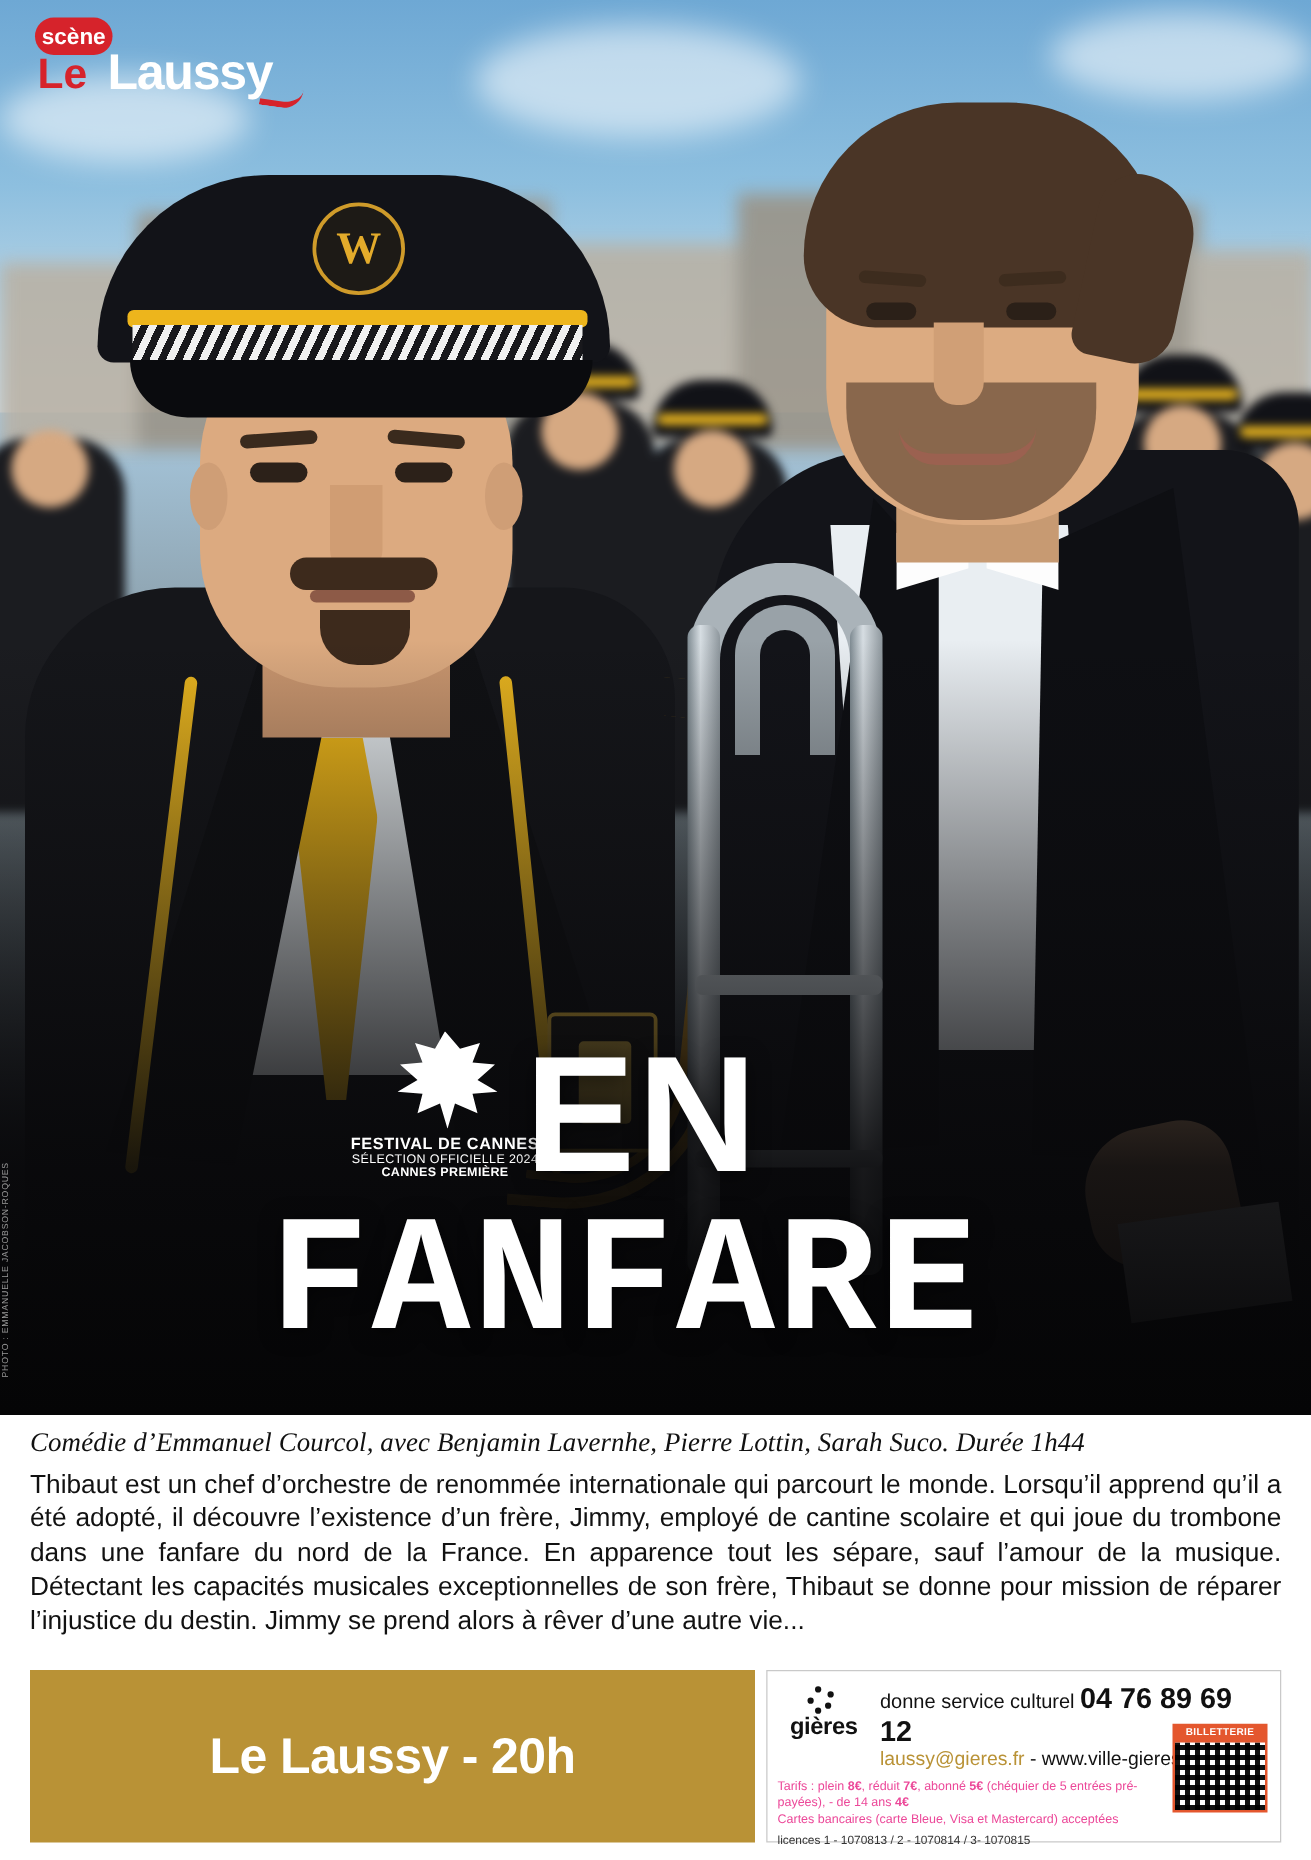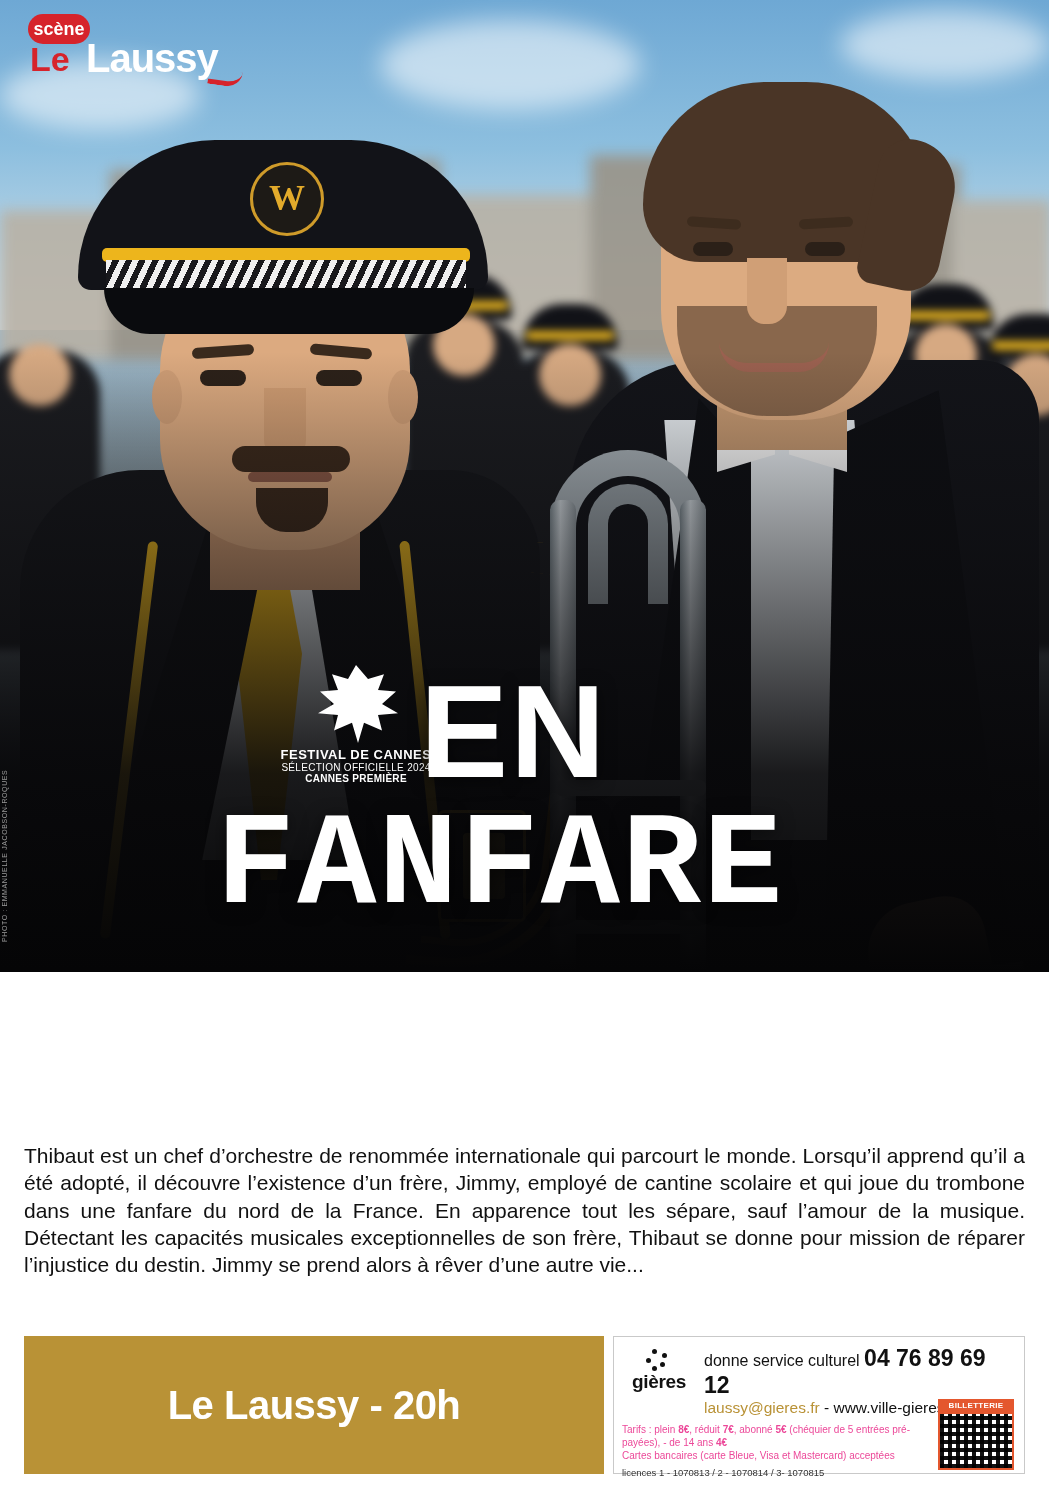--- a/index.html
+++ b/index.html
@@ -15,21 +15,21 @@
     width: 1049px;
     height: 1488px;
     background: #ffffff;
   }
 
   
   .photo {
     position: absolute;
     left: 0; top: 0;
     width: 1049px;
-    height: 972px;
+    height: 1132px;
     overflow: hidden;
     background: linear-gradient(to bottom, #7fb4d8 0%, #a9cbe2 28%, #7f8d94 52%, #23262b 80%, #0b0c0e 100%);
   }
   
   .sky {
     position: absolute; left:0; top:0; width:1049px; height:330px;
     background: linear-gradient(to bottom, #6ea8d4 0%, #8dbfdf 45%, #bcd6e6 80%, #cfdde6 100%);
   }
   .cloud {
     position: absolute;
@@ -390,21 +390,21 @@
   .cb-l1 { font-size: 16px; color: #111; }
   .cb-l1 b { font-size: 23px; }
   .cb-l2 { font-size: 15.5px; color: #111; }
   .cb-l2 .mail { color: #b99236; }
   .cb-l2 .site { color: #111; }
   .tarifs { font-size: 10px; color: #ec4899; line-height: 1.32; margin-top: 6px; padding-right: 84px; }
   .tarifs b { font-weight: bold; }
   .licences { font-size: 9.5px; color: #333; margin-top: 4px; }
 
   .billetterie {
-    position: absolute; right: 10px; bottom: 3px; width: 76px;
+    position: absolute; right: 10px; bottom: 23px; width: 76px;
   }
   .bl-label {
     background: #e4572e; color: #fff; font-size: 8px; font-weight: bold;
     text-align: center; padding: 2px 0; letter-spacing: .3px;
   }
   .qr {
     width: 76px; height: 58px; border: 2px solid #e4572e;
     background:
       repeating-linear-gradient(90deg, #111 0 4px, #fff 4px 8px),
       repeating-linear-gradient(0deg, #111 0 4px, #fff 4px 8px);
@@ -536,20 +536,21 @@
 
     <div class="title-block">
       <div class="title-en">EN</div>
       <div class="title-fanfare">FANFARE</div>
     </div>
 
     <div class="credit-vertical">PHOTO : EMMANUELLE JACOBSON-ROQUES</div>
   </div>
 
   <div class="info">
+    <div class="cast">Comédie d’Emmanuel Courcol, avec Benjamin Lavernhe, Pierre Lottin, Sarah Suco. Durée 1h44</div>
     <div class="synopsis">Thibaut est un chef d’orchestre de renommée internationale qui parcourt le monde. Lorsqu’il apprend qu’il a été adopté, il découvre l’existence d’un frère, Jimmy, employé de cantine scolaire et qui joue du trombone dans une fanfare du nord de la France. En apparence tout les sépare, sauf l’amour de la musique. Détectant les capacités musicales exceptionnelles de son frère, Thibaut se donne pour mission de réparer l’injustice du destin. Jimmy se prend alors à rêver d’une autre vie...</div>
   </div>
 
   <div class="footer">
 
     <div class="date-box">
       <div class="date-sub">Le Laussy - 20h</div>
     </div>
 
     <div class="contact-box">

